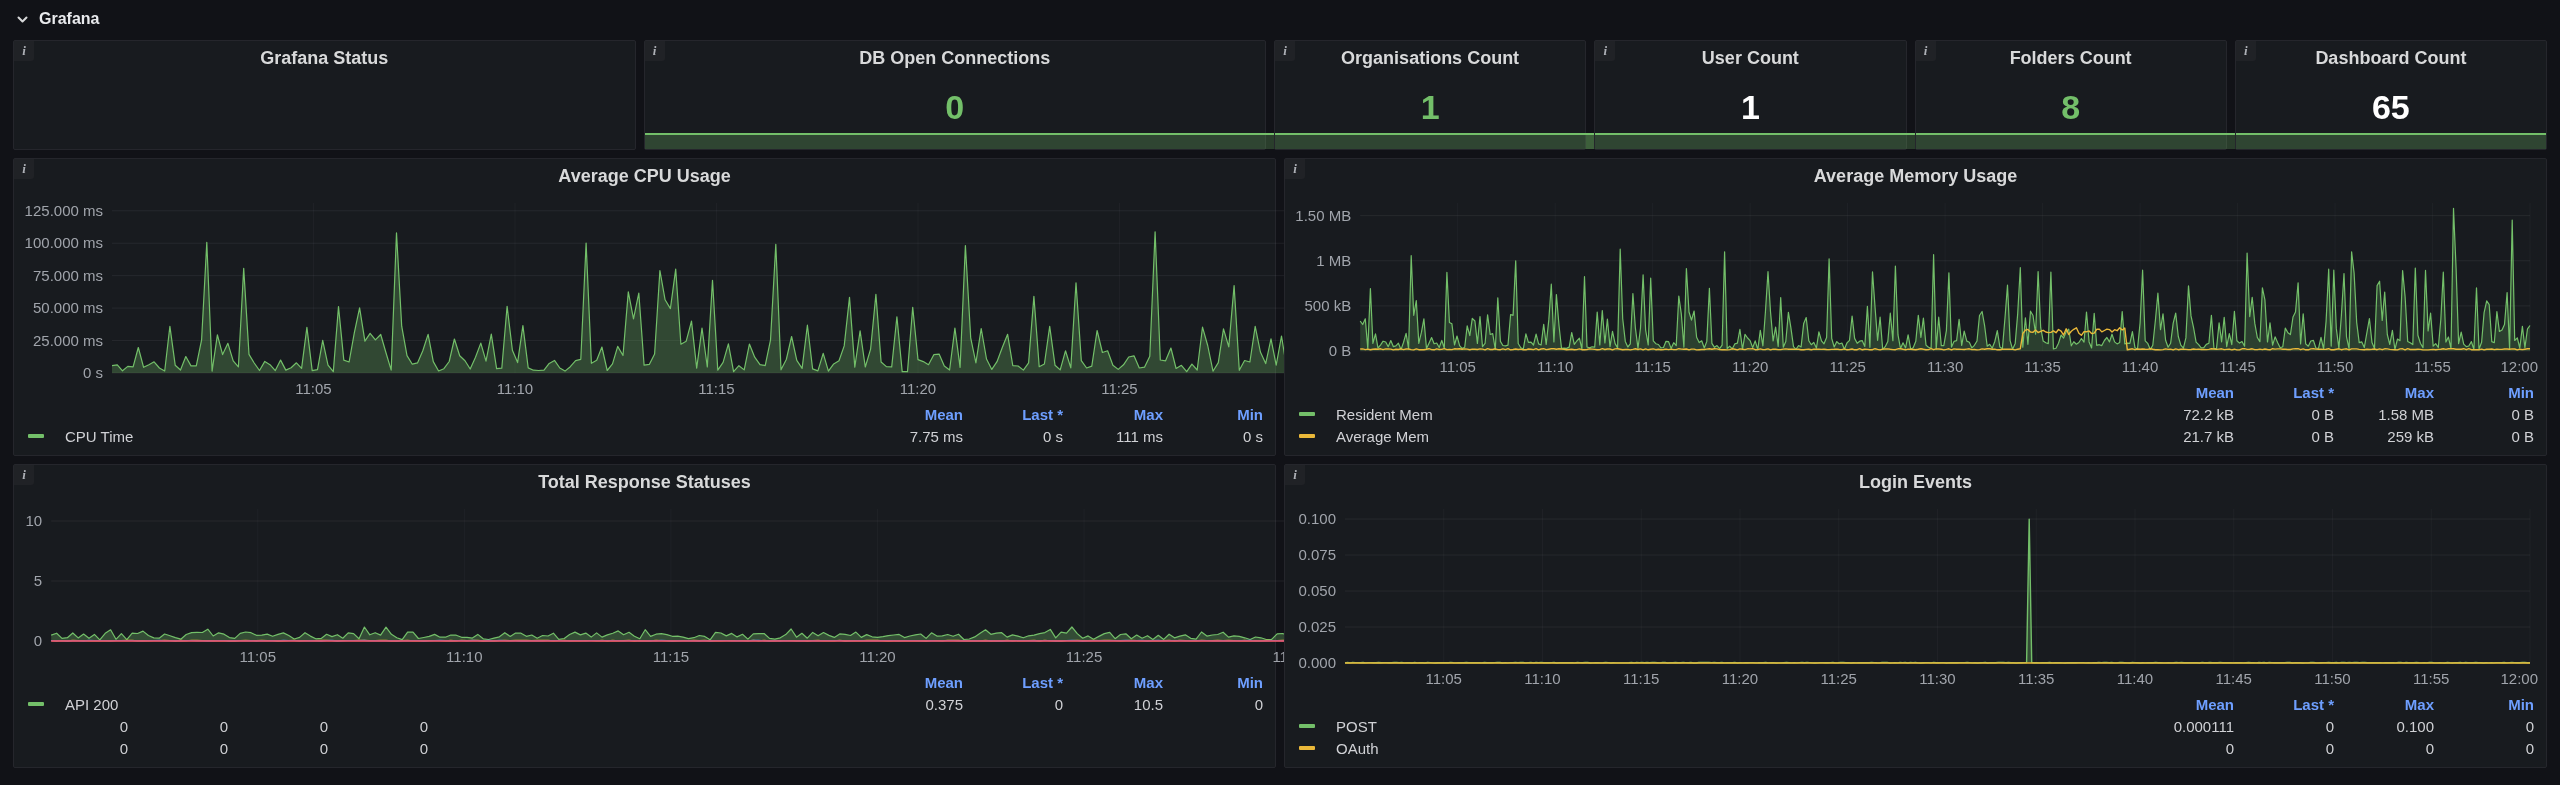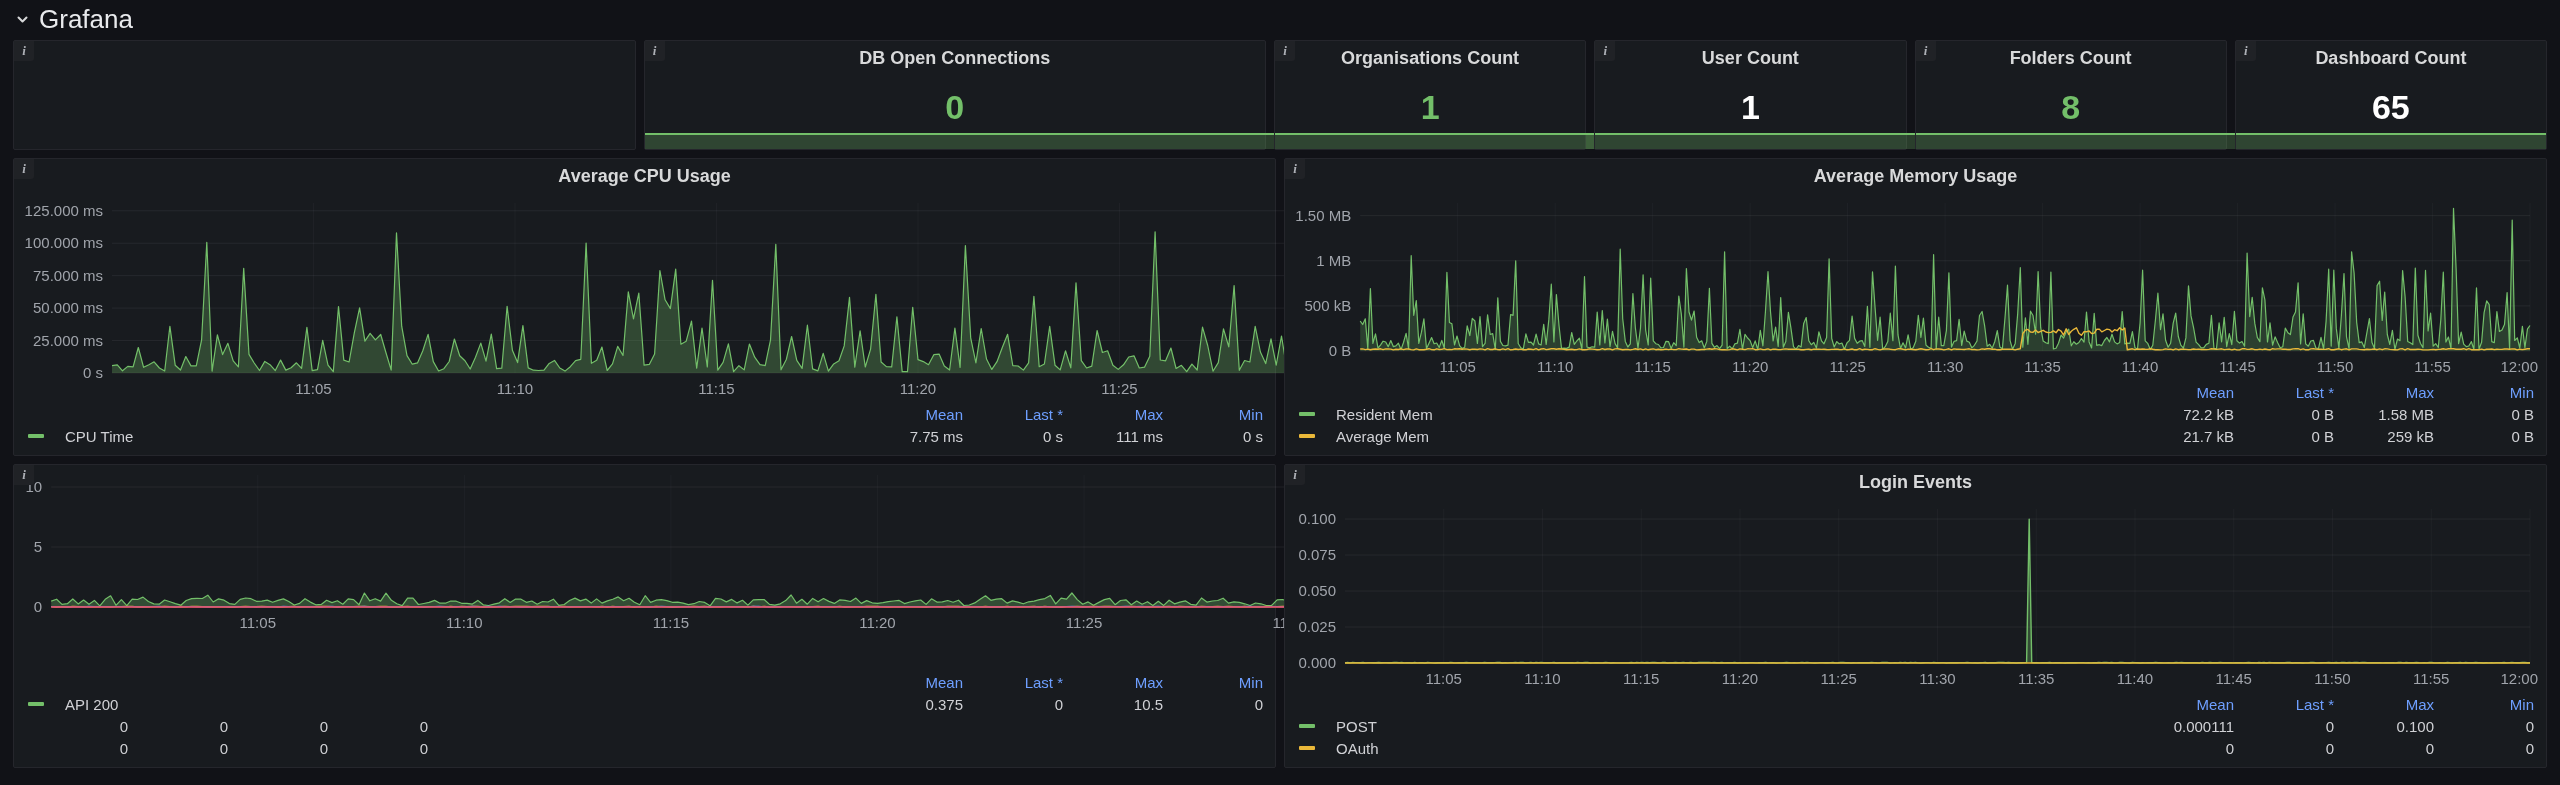--- a/index.html
+++ b/index.html
@@ -5,21 +5,21 @@
   * { box-sizing: border-box; margin: 0; padding: 0; }
   html,body { width: 2560px; height: 785px; overflow: hidden; }
   body {
     background: #111217;
     font-family: "Liberation Sans", sans-serif;
     color: #d8d9da;
   }
   .dashboard { padding: 6px 13px 0 13px; display: flex; flex-direction: column; gap: 8px; height: 100%; }
 
   .row-header { display: flex; align-items: center; gap: 9px; height: 26px; cursor: pointer; padding-left: 2px; }
-  .row-title { font-size: 26px; font-weight: 400; color: #e9eaed; }
+  .row-title { font-size: 16px; font-weight: 700; color: #e9eaed; }
 
   .stats-row  { display: flex; gap: 8px; height: 110px; }
   .charts-row { display: flex; gap: 8px; height: 298px; }
   .charts-row.row2 { height: 304px; }
 
   .panel {
     background: #181b1f;
     border: 1px solid #25262c;
     border-radius: 2px;
     position: relative;
@@ -53,40 +53,43 @@
   }
   .stat-body svg { position: absolute; left: 0; bottom: 0; }
 
   .chart-body { position: relative; flex: 1; min-height: 0; }
   .chart-body svg { position: absolute; inset: 0; }
 
   .legend { flex: none; padding: 0 12px 8px 14px; font-size: 15px; }
   .legend-row { display: flex; align-items: center; height: 22px; }
   .legend-spacer { flex: 1; }
   .legend-col { width: 100px; text-align: right; color: #d0d1d5; white-space: nowrap; }
-  .legend-col.header { color: #6e9fff; font-weight: 400; cursor: pointer; }
+  .legend-col.header { color: #6e9fff; font-weight: 700; cursor: pointer; }
   .legend-series { display: flex; align-items: center; gap: 21px; flex: 1; min-width: 0; cursor: pointer; }
   .legend-swatch { width: 16px; height: 4px; border-radius: 1px; flex: none; }
   .legend-name { color: #d0d1d5; white-space: nowrap; }
 </style>
 </head>
 <body>
 
 <div class="dashboard">
   <div class="row-header">
     <span style="display:flex;align-items:center;">
       <svg width="15" height="15" viewBox="0 0 15 15">
           <path d="M3.5 5.5 L7.5 9.5 L11.5 5.5" stroke="#d8d9da" stroke-width="2" fill="none" stroke-linecap="round" stroke-linejoin="round"></path>
         </svg>
     </span>
     <span class="row-title">Grafana</span>
   </div>
   <div class="stats-row" id="stats-row">
       <div class="panel stat-panel" style="flex: 2 1 0%;">
         <div class="info-corner">i</div>
+        <div class="panel-header">
+          <span class="panel-title">Grafana Status</span>
+        </div>
       </div>
       <div class="panel stat-panel" style="flex: 2 1 0%;">
         <div class="info-corner">i</div>
         <div class="panel-header">
           <span class="panel-title">DB Open Connections</span>
         </div>
         <div class="stat-body">
           <div class="stat-value" style="color: rgb(115, 191, 105);">0</div>
           <svg width="1261" height="74">
             <path d="M0.0,59.0 L768.5,59.0 L775.5,28.1 L782.5,59.0 L1261.0,59.0 L1261,74 L0,74 Z" fill="#73bf69" fill-opacity="0.26" stroke="none"></path>
@@ -286,20 +289,23 @@
             <div class="legend-col">0 B</div>
             <div class="legend-col">259 kB</div>
             <div class="legend-col">0 B</div>
           </div>
         </div>
       </div>
     </div>
   <div class="charts-row row2" id="charts-row-2">
       <div class="panel chart-panel">
         <div class="info-corner">i</div>
+        <div class="panel-header">
+          <span class="panel-title">Total Response Statuses</span>
+        </div>
         <div class="chart-body">
           <svg width="2532" height="172">
             <line x1="37.2" y1="142" x2="2516" y2="142" stroke="rgba(204,204,220,0.08)" stroke-width="1"></line>
             <text x="28.200000000000003" y="147" text-anchor="end" fill="#a0a4ab" font-size="15">0</text>
             <line x1="37.2" y1="82" x2="2516" y2="82" stroke="rgba(204,204,220,0.08)" stroke-width="1"></line>
             <text x="28.200000000000003" y="87" text-anchor="end" fill="#a0a4ab" font-size="15">5</text>
             <line x1="37.2" y1="22" x2="2516" y2="22" stroke="rgba(204,204,220,0.08)" stroke-width="1"></line>
             <text x="28.200000000000003" y="27" text-anchor="end" fill="#a0a4ab" font-size="15">10</text>
             <line x1="243.76666666666665" y1="10" x2="243.76666666666665" y2="142" stroke="rgba(204,204,220,0.04)" stroke-width="1"></line>
             <text x="243.76666666666665" y="163" text-anchor="middle" fill="#a0a4ab" font-size="15">11:05</text>

